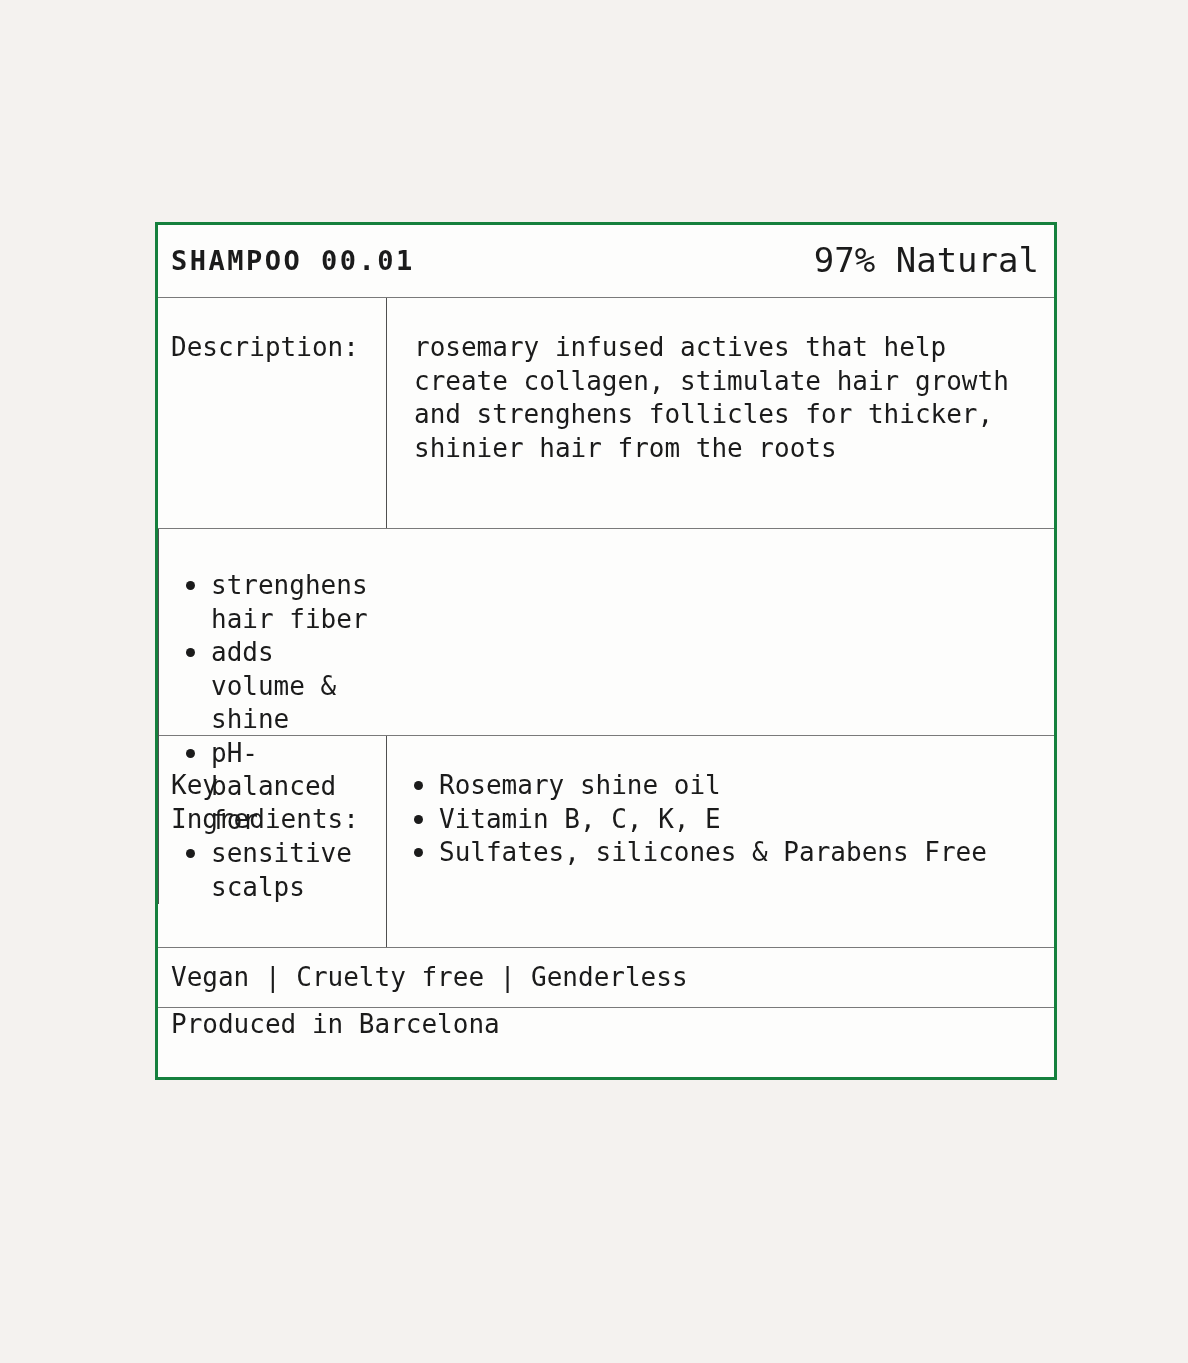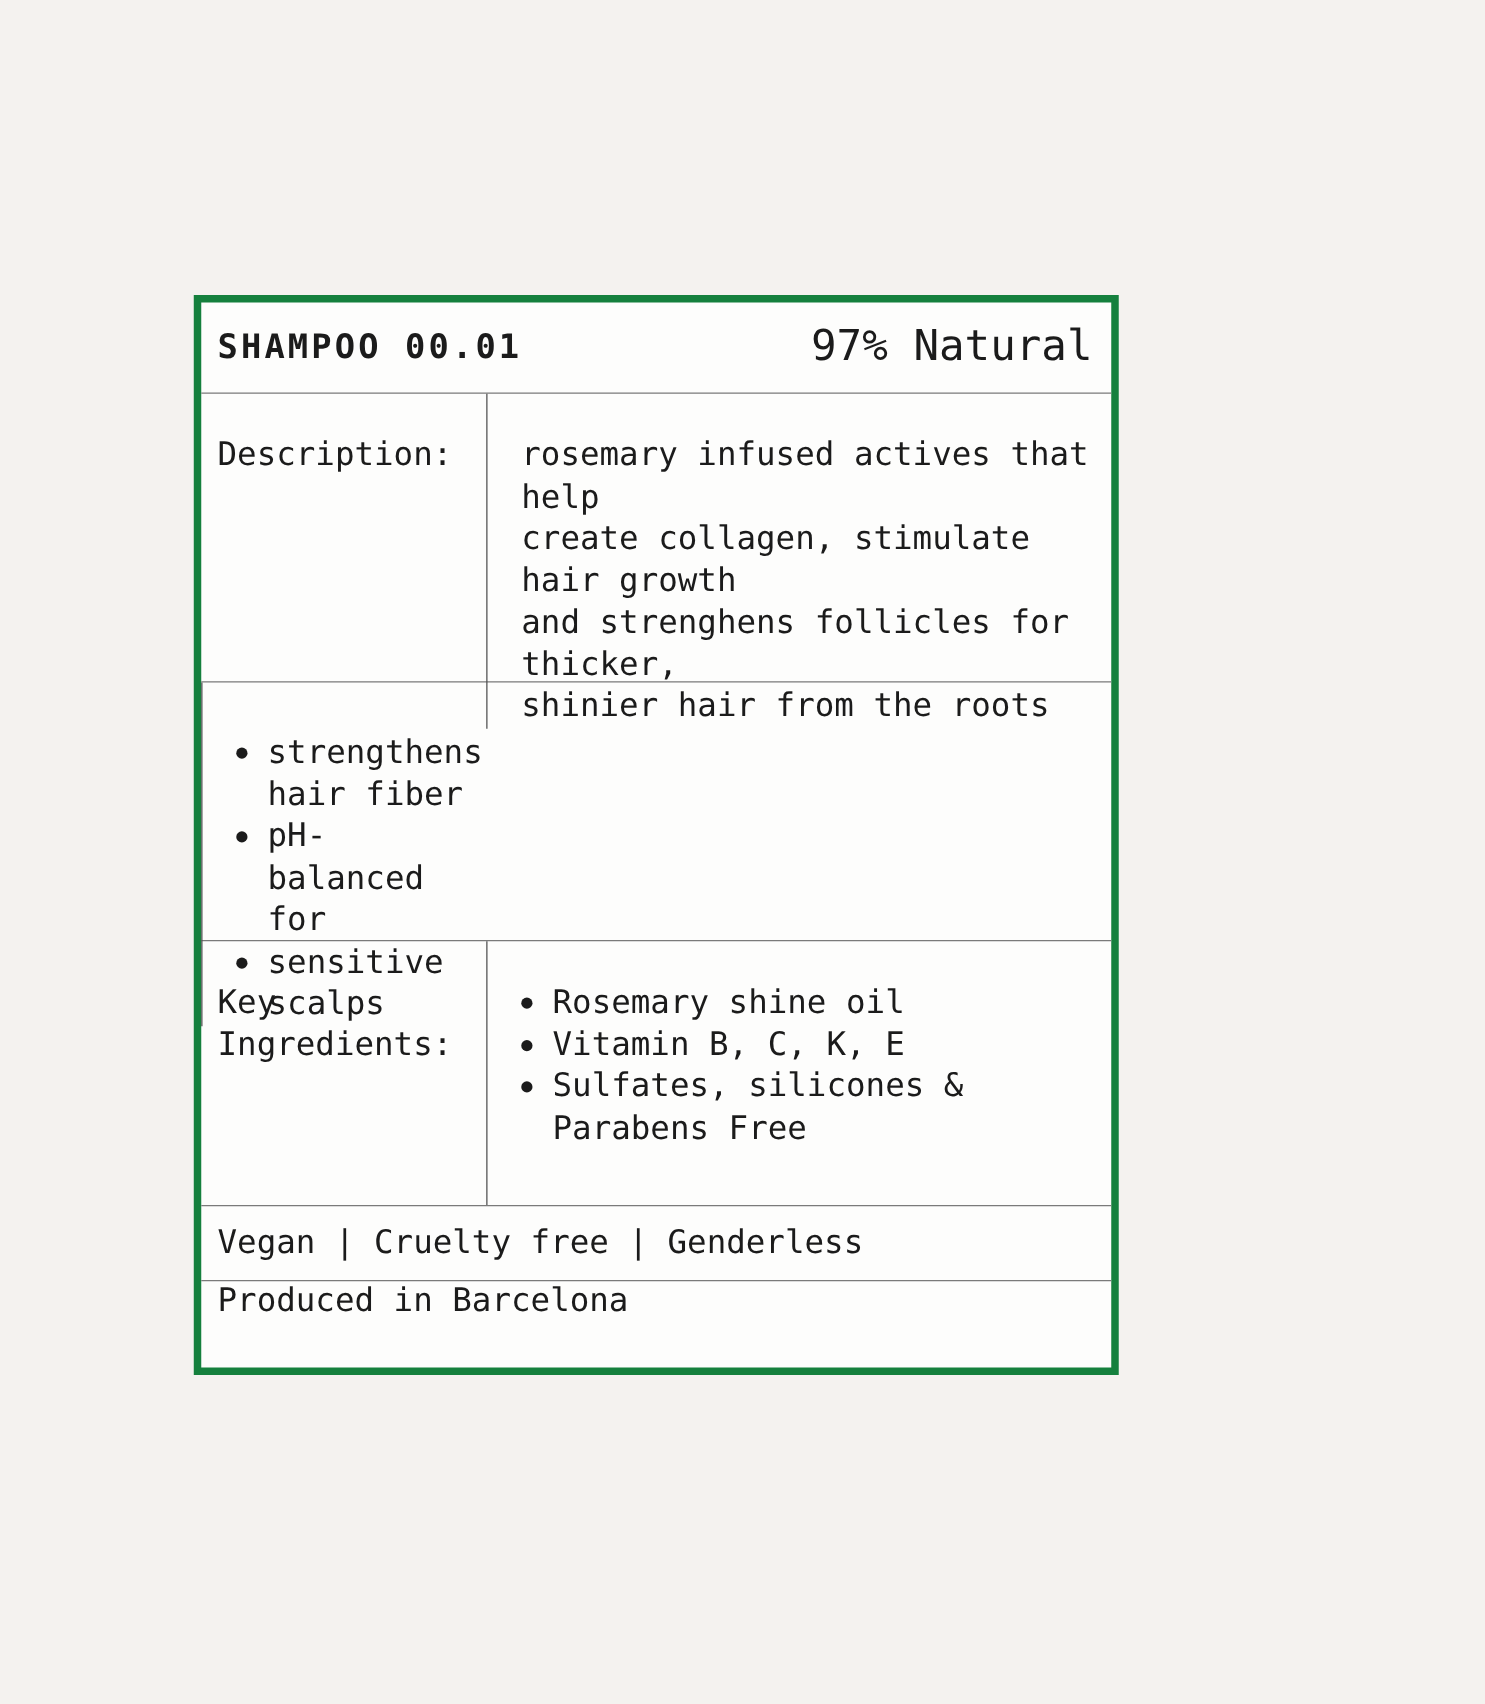--- a/index.html
+++ b/index.html
@@ -6,24 +6,24 @@
   html, body {
     width: 1188px;
     height: 1363px;
     font-family: "DejaVu Sans Mono", "Liberation Mono", monospace;
   }
   body { background: #f4f2ef; position: relative; overflow: hidden; }
 
   .card {
     position: absolute;
     left: 155px;
-    top: 236px;
-    width: 740px;
+    top: 222px;
+    width: 902px;
     background: #fdfdfc;
-    border: 6px solid #15803d;
+    border: 3px solid #15803d;
     color: #1b1b1b;
     font-size: 26px;
     line-height: 33.5px;
   }
 
   .row { border-top: 1px solid #7a7a7a; }
   .row:first-child { border-top: none; }
 
   .header-row {
     height: 72px;
@@ -113,21 +113,22 @@
     <div class="label-cell">Description:</div>
     <div class="content-cell text">rosemary infused actives that help
 create collagen, stimulate hair growth
 and strenghens follicles for thicker,
 shinier hair from the roots</div>
   </div>
 
   <div class="row split benefits-row">
     <div class="content-cell">
       <ul class="bullets">
-          <li>strengthens hair fiber</li>
+          <li>strenghens hair fiber</li>
+          <li>adds volume &amp; shine</li>
           <li>pH-balanced for</li>
           <li>sensitive scalps</li>
         </ul>
     </div>
   </div>
 
   <div class="row split ingredients-row">
     <div class="label-cell">Key
 Ingredients:</div>
     <div class="content-cell">

